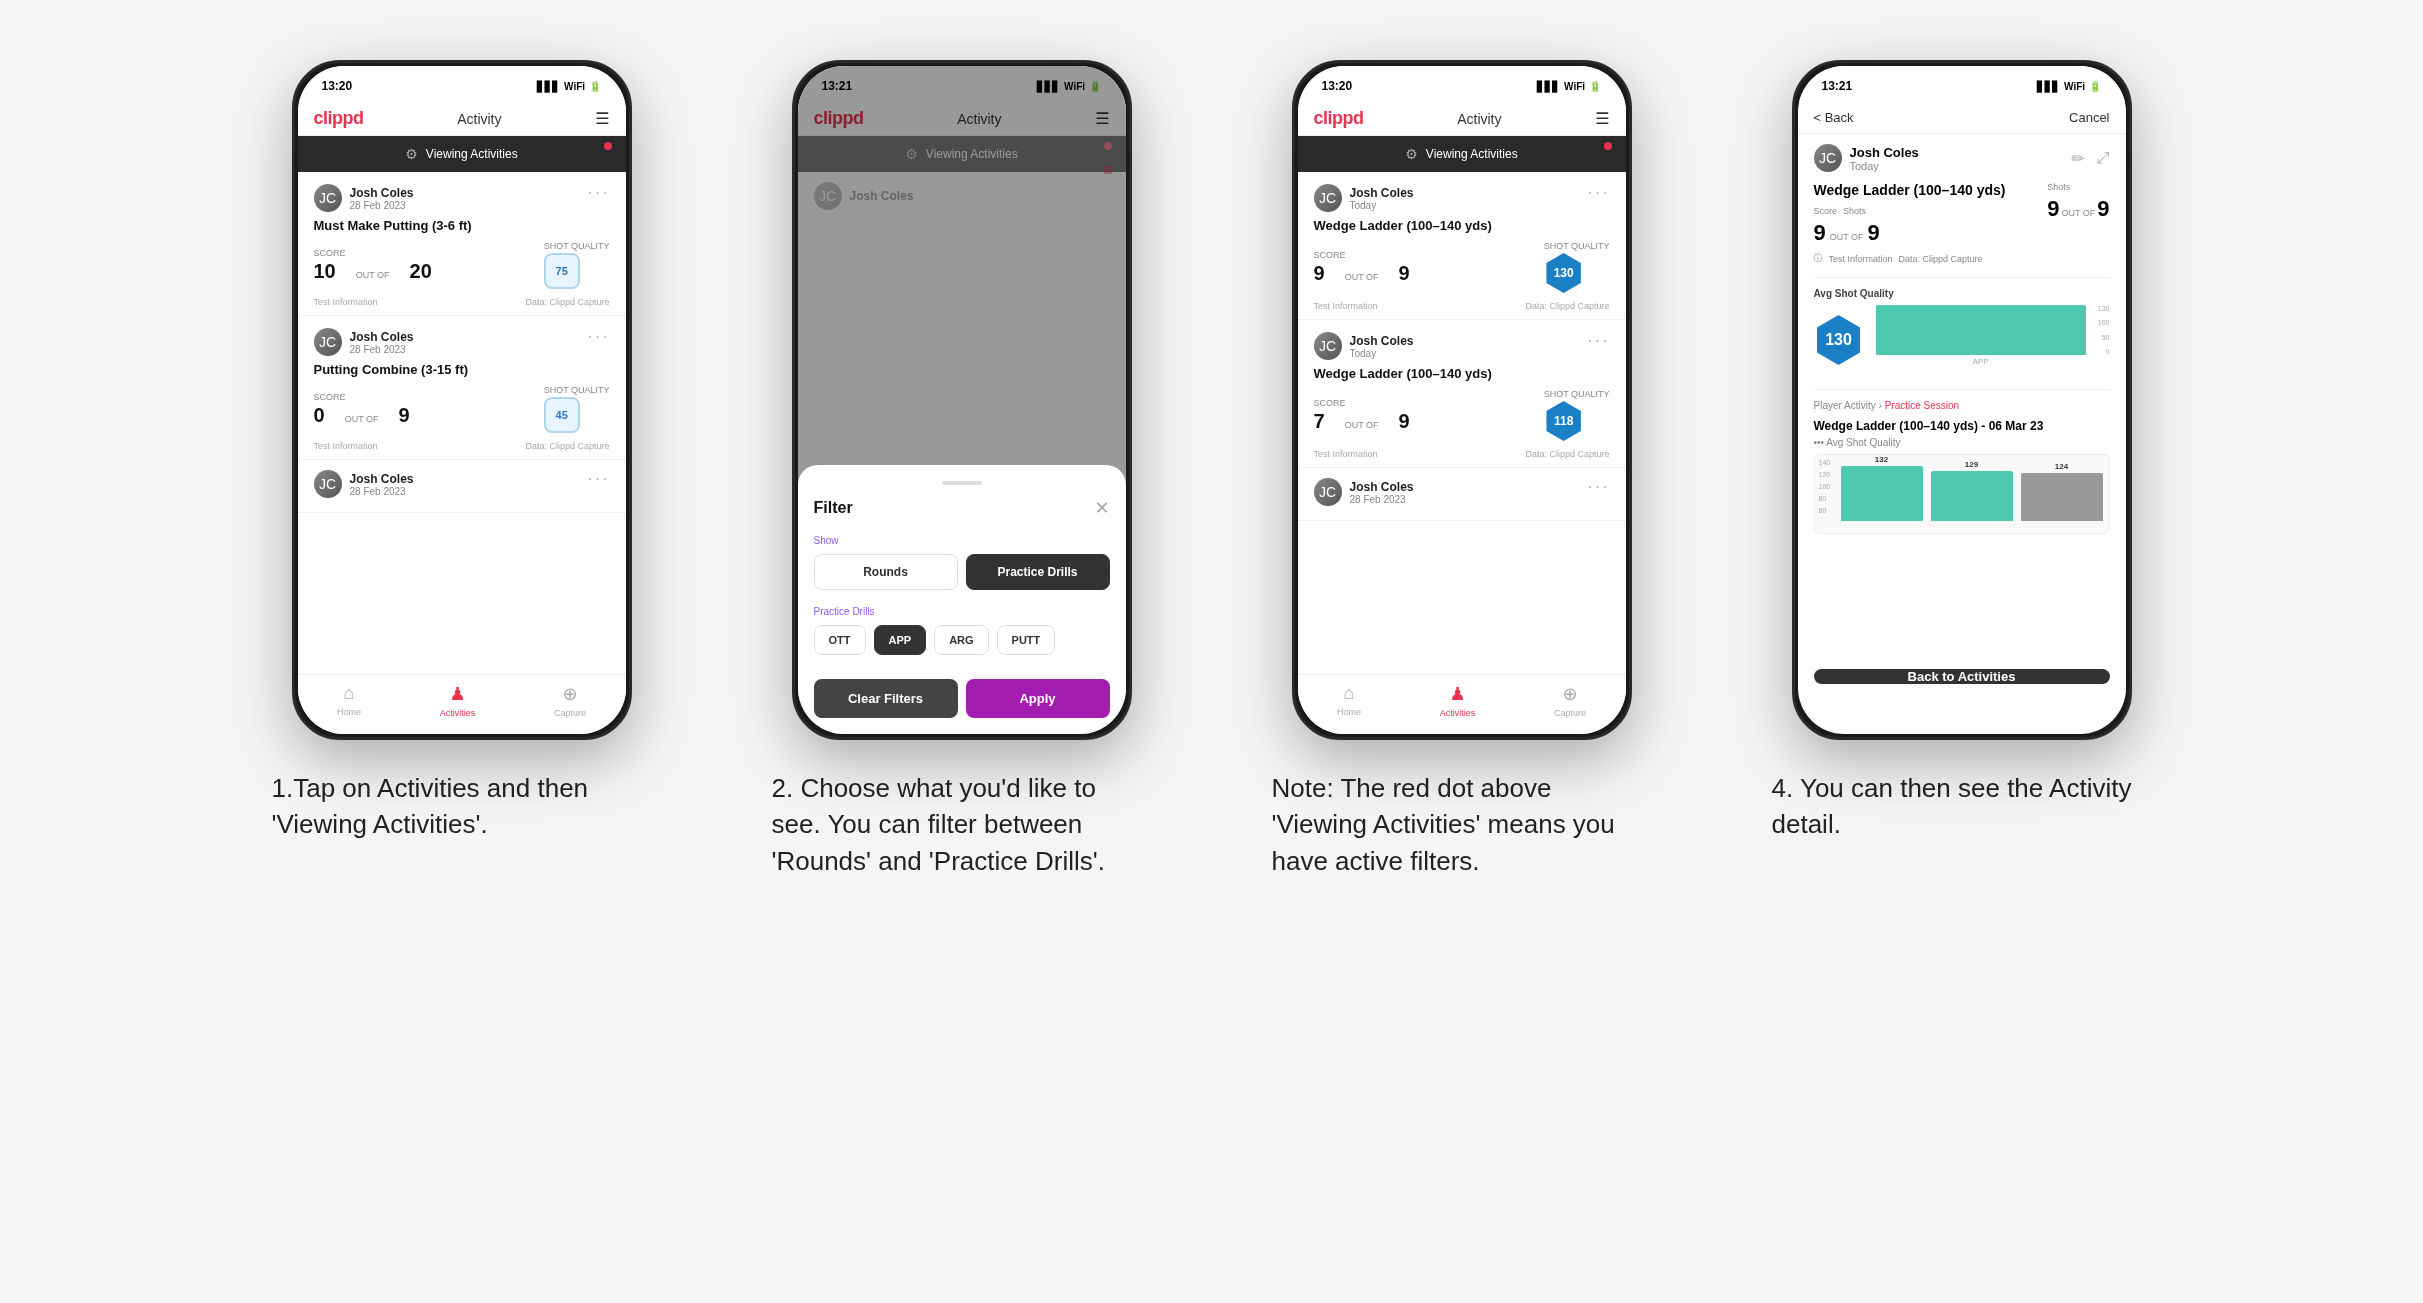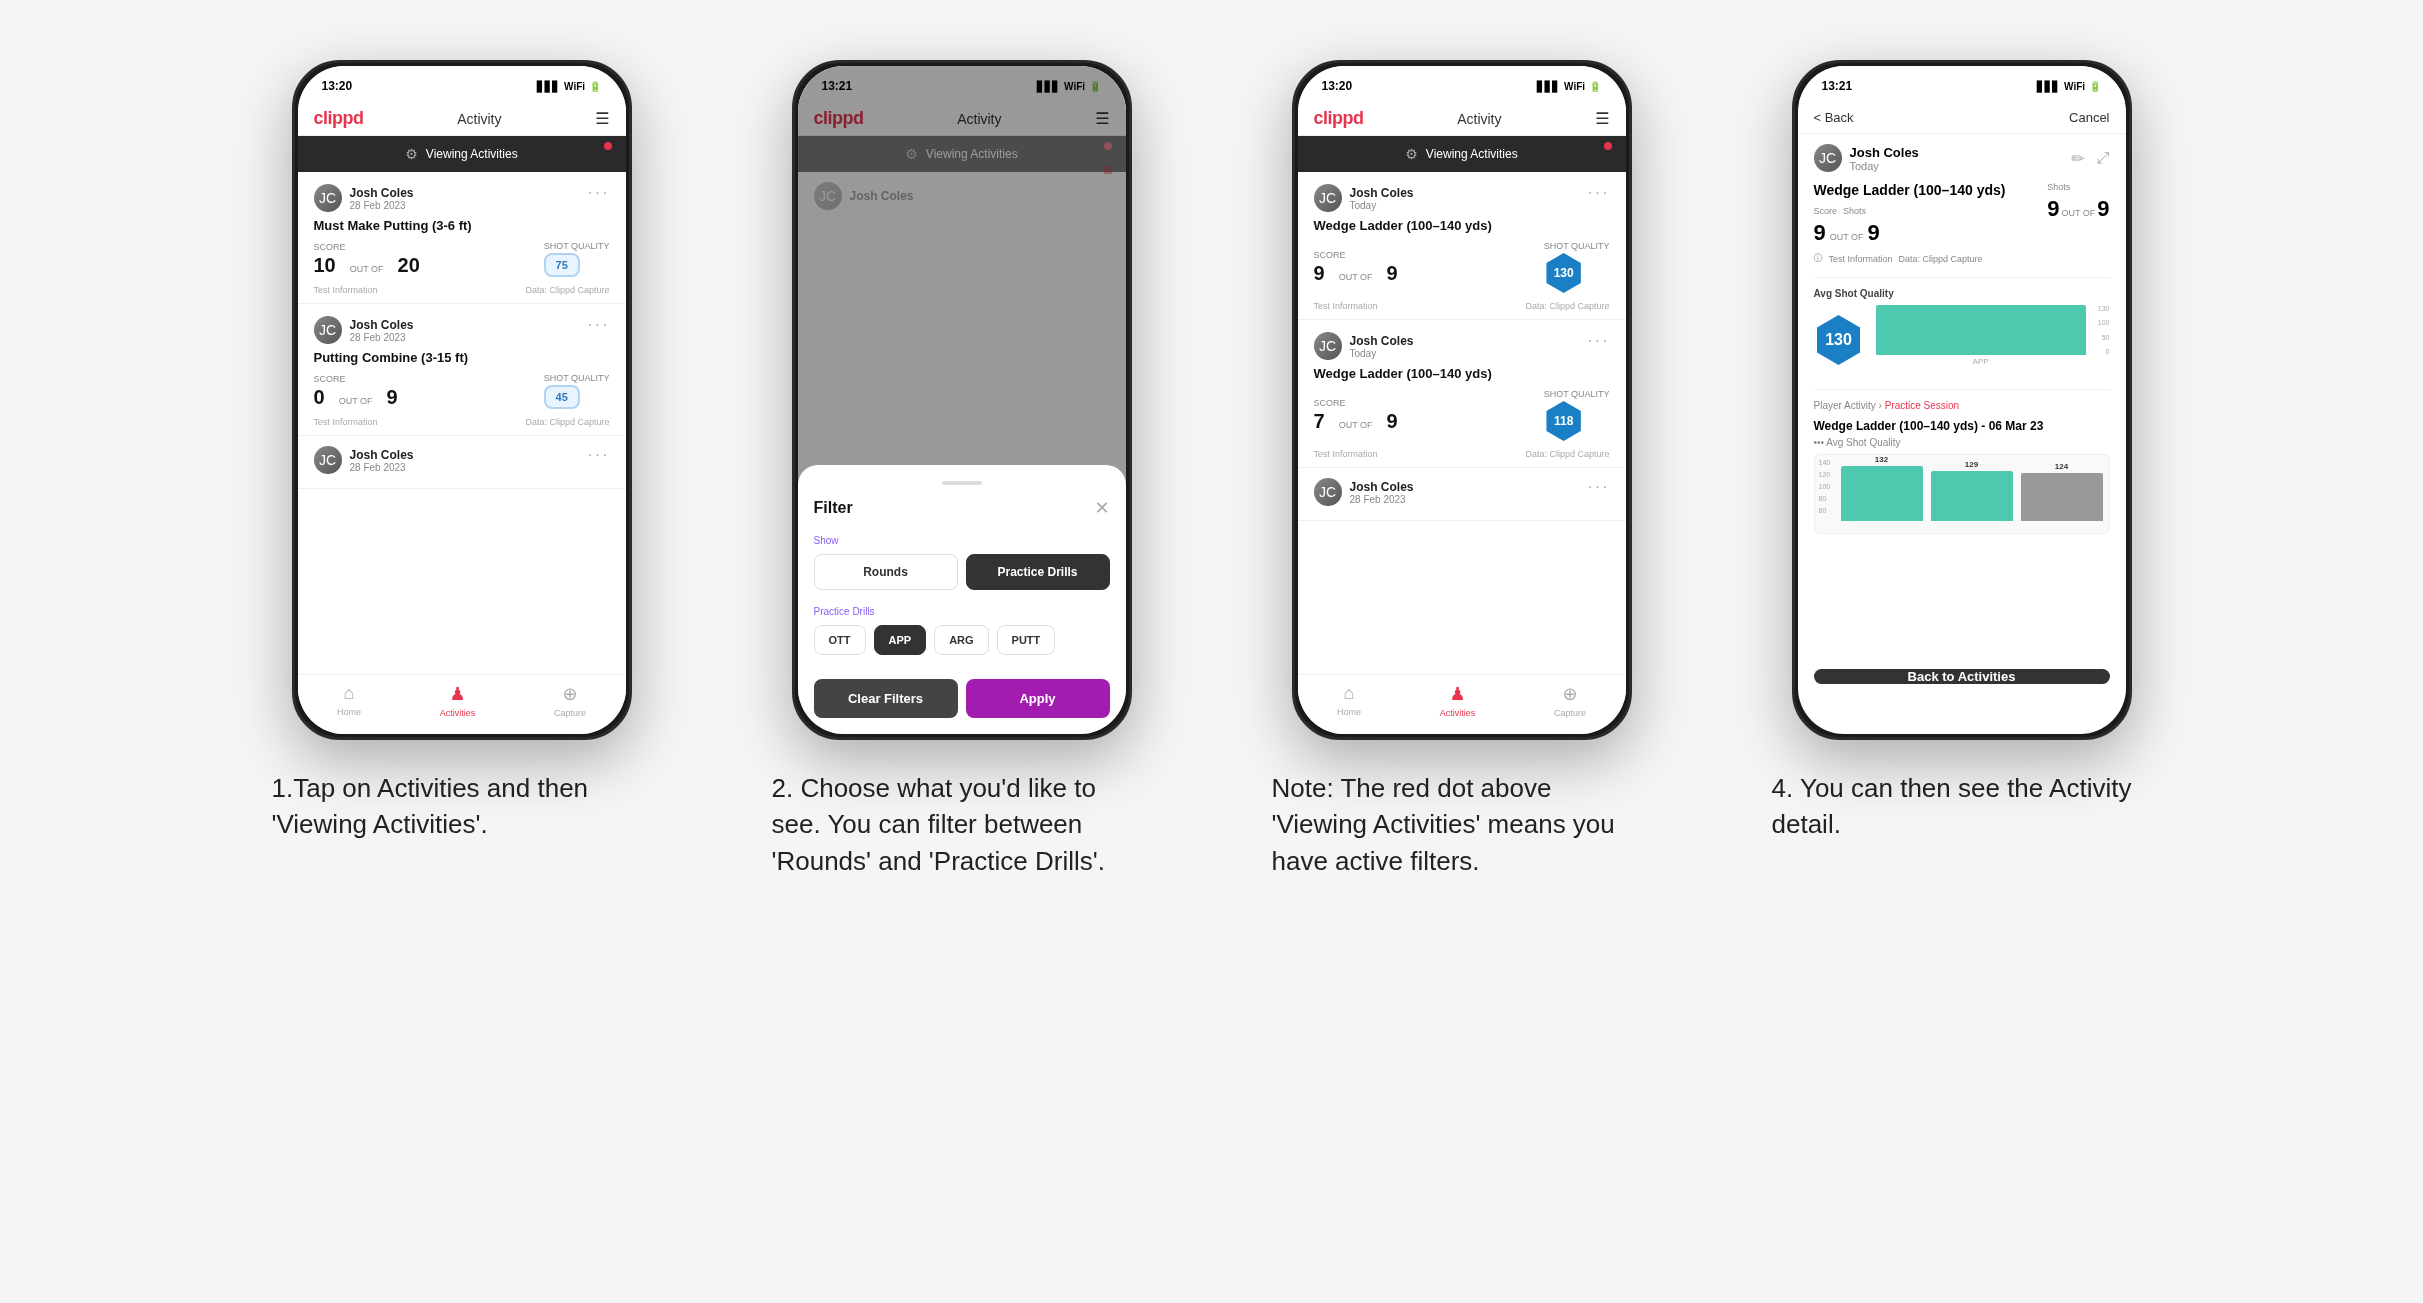--- a/index.html
+++ b/index.html
@@ -164,21 +164,21 @@
       gap: 20px;
       align-items: center;
     }
 
     .stat-group { }
     .stat-label { font-size: 9px; color: #888; text-transform: uppercase; margin-bottom: 2px; }
     .stat-value { font-size: 20px; font-weight: 700; color: #111; }
     .stat-outof { font-size: 9px; color: #888; font-weight: 400; }
 
     .shot-quality-badge {
-      width: 36px; height: 24px;
+      width: 36px; height: 36px;
       background: #e8f4ff;
       border: 2px solid #b0d4f0;
       border-radius: 8px;
       display: flex;
       align-items: center;
       justify-content: center;
       font-size: 11px;
       font-weight: 700;
       color: #3377bb;
       transform: rotate(0deg);
@@ -468,21 +468,21 @@
       font-size: 26px;
       color: #222;
       line-height: 1.4;
       text-align: left;
       max-width: 380px;
     }
 
     .stat-row-inline {
       display: flex;
       align-items: baseline;
-      gap: 14px;
+      gap: 20px;
     }
 
     .divider-line { height: 1px; background: #f0f0f0; }
   </style>
 </head>
 <body>
 
 <div class="phones-row">
 
   <div class="phone-column">

